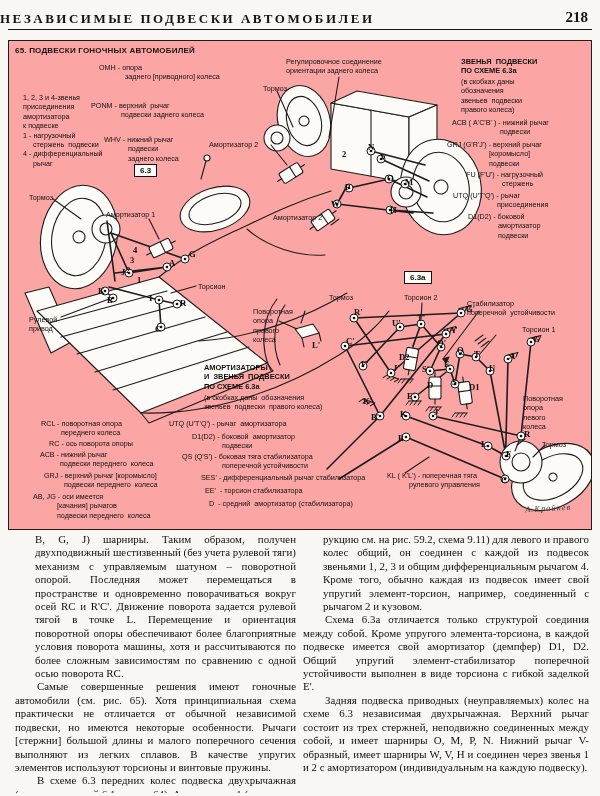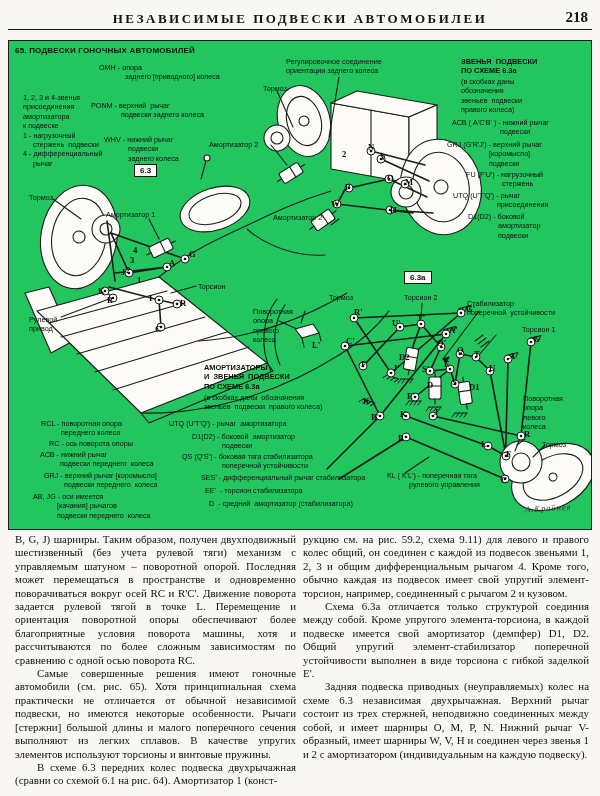--- a/index.html
+++ b/index.html
@@ -3,35 +3,35 @@
 <meta charset="utf-8">
 <style>
   html,body{margin:0;padding:0;}
   body{
     width:600px;height:796px;position:relative;overflow:hidden;
     background:#f8f7f3;color:#141414;
     font-family:"Liberation Serif", serif;
   }
   
   .hdr-title{
-    position:absolute;top:11px;left:0;width:600px;text-align:center;
+    position:absolute;top:11px;left:0;width:600px;text-align:left;
     font-size:13px;font-weight:bold;letter-spacing:2.5px;
     font-family:"Liberation Serif", serif;
   }
   .hdr-page{
     position:absolute;top:9px;right:12px;font-size:15px;font-weight:bold;
   }
   .hdr-rule{
     position:absolute;top:29px;left:8px;width:584px;height:0;
     border-top:1.7px solid #161616;
   }
   
   #figure{
     position:absolute;left:8px;top:40px;width:582px;height:488px;
-    border:1.4px solid #1d1d1d;background:#22c55e;overflow:hidden;
+    border:1.4px solid #1d1d1d;background:#fca5a5;overflow:hidden;
   }
   #figure svg{position:absolute;left:0;top:0;}
   .fig-title{
     position:absolute;left:6px;top:5px;
     font-family:"Liberation Sans", sans-serif;
     font-size:8px;font-weight:bold;letter-spacing:.2px;
   }
   .fig-label{
     position:absolute;white-space:pre;
     font-family:"Liberation Sans", sans-serif;
@@ -53,21 +53,21 @@
   }
   
   .col{
     position:absolute;top:533px;height:260px;overflow:hidden;
     text-align:justify;font-size:10.9px;line-height:13.4px;
     font-family:"Liberation Serif", serif;color:#101010;
   }
   #col-left{left:15px;width:281px;}
   #col-right{left:303px;width:286px;}
   .col p{margin:0;text-indent:22px;}
-  .col p.noindent{text-indent:0;}
+  .col p.noindent{text-indent:0;margin-left:20px;}
 </style>
 </head>
 <body>
 
 <div class="hdr-title">НЕЗАВИСИМЫЕ  ПОДВЕСКИ  АВТОМОБИЛЕИ</div>
 <div class="hdr-page">218</div>
 <div class="hdr-rule"></div>
 
 <div id="figure">
 

